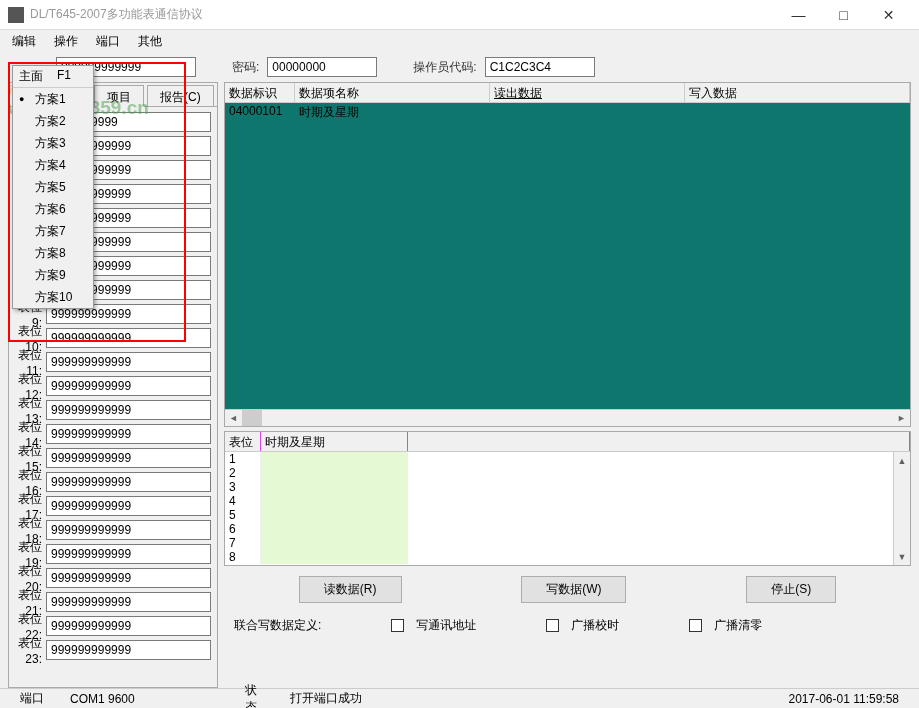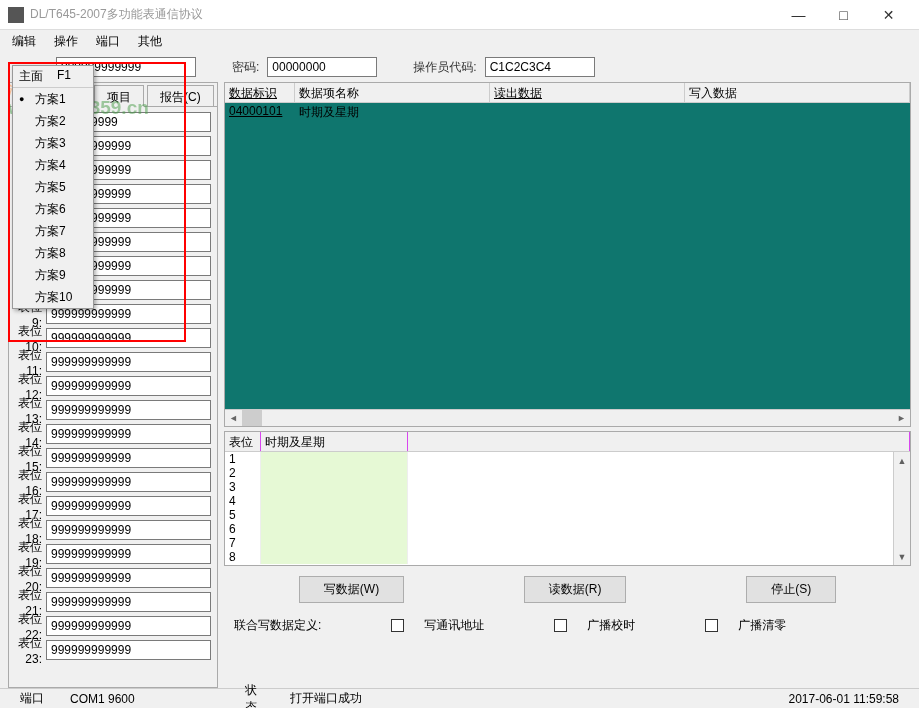--- a/index.html
+++ b/index.html
@@ -44,21 +44,21 @@
     
     
     .right-panel { flex: 1; display: flex; flex-direction: column; gap: 4px; }
     
     .grid1-wrap { border: 1px solid #aaa; height: 345px; background: #fff; display: flex; flex-direction: column; }
     .grid-header { display: flex; background: #f0f0f0; border-bottom: 1px solid #ccc; height: 20px; }
     .grid-header div { border-right: 1px solid #ccc; padding: 2px 4px; }
     .grid-body { flex: 1; overflow: auto; background: #0f766e; }
     .grid-row { display: flex; height: 18px; }
     .grid-row div { padding: 1px 4px; }
-    .col-dsid { width: 70px; text-decoration: underline; }
+    .col-dsid { width: 70px; }
     .col-name { width: 195px; }
     .col-read { width: 195px; text-decoration: underline; }
     .col-write { flex: 1; }
     .hscroll { height: 17px; background: #f0f0f0; border-top: 1px solid #ccc; display: flex; }
     .hscroll-thumb { width: 20px; background: #cdcdcd; height: 100%; }
     .hscroll-track { flex: 1; }
     .hscroll-arrow { width: 17px; display: flex; align-items: center; justify-content: center; color: #666; font-size: 9px; }
     
     .grid2-wrap { border: 1px solid #aaa; height: 135px; background: #fff; display: flex; flex-direction: column; position: relative; }
     .grid2-header { display: flex; background: #f0f0f0; border-bottom: 1px solid #ccc; height: 20px; }
@@ -69,21 +69,21 @@
     .grid2-row { display: flex; height: 14px; font-size: 11px; }
     .grid2-row .col-pos { border-right: 1px solid #eee; padding-left: 4px; }
     .grid2-row .col-dt { background: #e6f9d5; border-right: 1px solid #eee; }
     .vscroll { position: absolute; right: 0; top: 20px; bottom: 0; width: 17px; background: #f0f0f0; border-left: 1px solid #ccc; }
     .vscroll-arrow { height: 17px; display: flex; align-items: center; justify-content: center; color: #606060; font-size: 9px; }
     
     .button-row { display: flex; justify-content: space-around; padding: 6px 20px; gap: 10px; }
     .btn { padding: 4px 24px; background: #e1e1e1; border: 1px solid #adadad; }
     
     .def-row { display: flex; align-items: center; padding: 4px 10px; gap: 70px; }
-    .check-item { display: flex; align-items: center; gap: 20px; }
+    .check-item { display: flex; align-items: center; gap: 12px; }
     .check-box { width: 13px; height: 13px; border: 1px solid #333; background: #fff; }
     
     
     .statusbar { height: 20px; border-top: 1px solid #ccc; display: flex; align-items: center; padding: 0 8px; background: #f0f0f0; }
     .status-seg { padding: 0 12px; }
     .statusbar .seg1 { width: 50px; }
     .statusbar .seg2 { width: 175px; }
     .statusbar .seg3 { width: 45px; }
     .statusbar .seg4 { flex: 1; }
     .statusbar .seg5 { }
@@ -315,22 +315,22 @@
           </div>
         </div>
       <div class="vscroll">
         <div class="vscroll-arrow">▲</div>
         <div style="flex:1"></div>
         <div class="vscroll-arrow" style="position:absolute;bottom:0;width:100%">▼</div>
       </div>
     </div>
 
     <div class="button-row">
+      <button class="btn">读数据(R)</button>
       <button class="btn">写数据(W)</button>
-      <button class="btn">读数据(R)</button>
       <button class="btn">停止(S)</button>
     </div>
 
     <div class="def-row">
       <label>联合写数据定义:</label>
       <div class="check-item">
         <span class="check-box"></span>
         <span>写通讯地址</span>
       </div>
       <div class="check-item">

